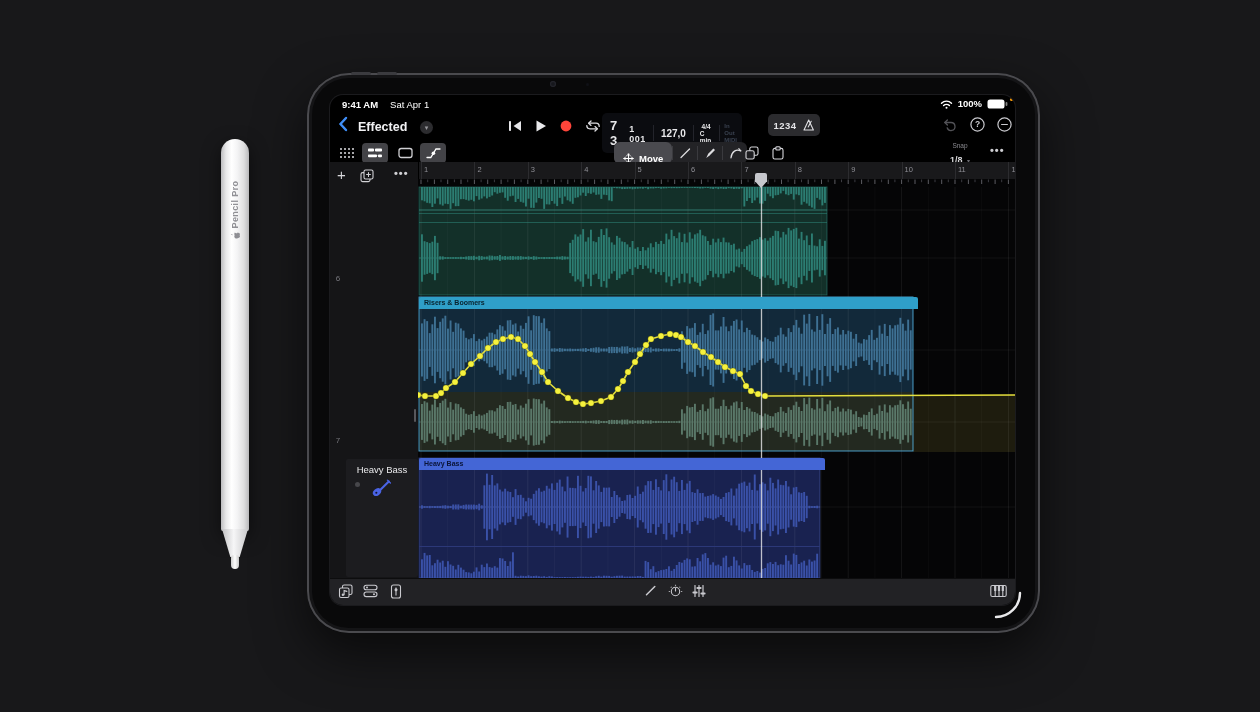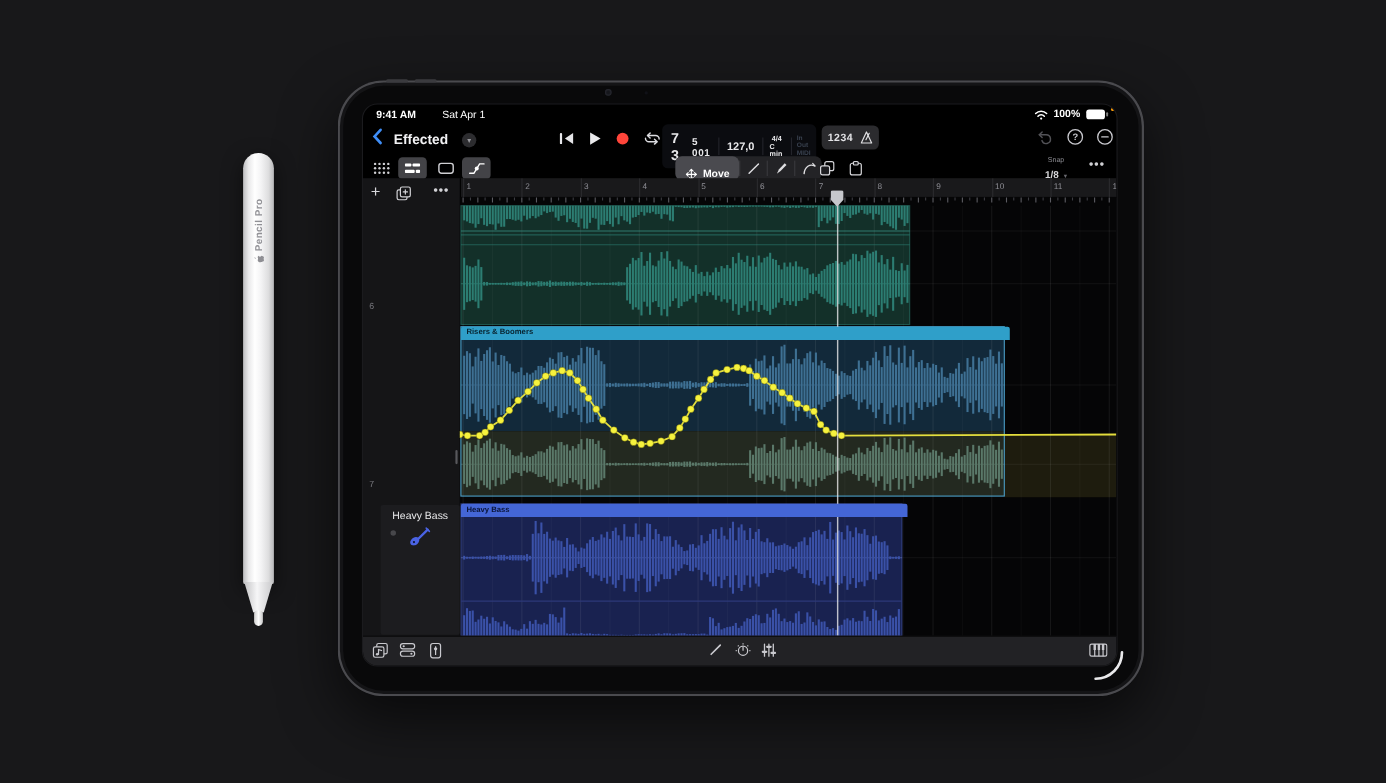--- a/index.html
+++ b/index.html
@@ -25,41 +25,41 @@
   .ipad{left:307px;top:73px;width:733px;height:560px;border-radius:42px;background:#09090a;
     box-shadow:inset 0 0 0 2px #4a4a4e, inset 0 0 0 5px #141416, 0 20px 50px rgba(0,0,0,.6);}
   .hw-btn{background:#3b3b3f;border-radius:2px;height:3px;top:-1px;}
   .cam-ring{left:243px;top:8px;width:6px;height:6px;border-radius:50%;background:#16171c;box-shadow:inset 0 0 1px 1px #26272e;}
   .cam-dot{left:279px;top:10px;width:3px;height:3px;border-radius:50%;background:#101117;}
   .corner-arc{left:686px;top:517px;width:30px;height:30px;}
 
   .screen{left:23px;top:22px;width:685px;height:510px;background:#000;border-radius:13px;overflow:hidden;box-shadow:0 0 0 1px #1b1b1e;}
 
   
-  .sb-left{left:12px;top:4px;font-size:9.5px;color:#fff;display:flex;gap:24px;}
+  .sb-left{left:12px;top:4px;font-size:9.5px;color:#fff;display:flex;gap:12px;}
   .sb-time{font-weight:700;}
   .sb-right{right:7px;top:3px;display:flex;align-items:center;gap:5px;color:#fff;}
   .sb-batt-label{font-size:9.5px;font-weight:600;}
   .mic-dot{right:2px;top:3px;width:3px;height:3px;border-radius:50%;background:#ff9f0a;}
 
   
   .back-chevron{left:8px;top:21px;color:#3f8ef7;}
   .project-title{left:28px;top:25px;font-size:12.5px;font-weight:700;color:#f2f2f4;}
   .title-chevron{left:90px;top:26px;width:13px;height:13px;border-radius:50%;background:#2c2c2f;color:#98989d;
     display:flex;align-items:center;justify-content:center;font-size:7px;font-family:"DejaVu Sans",sans-serif;}
   .transport{left:178px;top:19px;height:24px;display:flex;align-items:center;gap:13px;}
   .lcd{left:272px;top:18px;width:140px;height:40px;background:#0b0c10;border-radius:5px;
     display:flex;align-items:center;color:#e8e8ea;}
   .lcd-div{width:1px;height:16px;background:#23242b;}
   .lcd-bar{font-size:13px;font-weight:700;letter-spacing:1px;margin-left:8px;}
   .lcd-sub{font-size:9px;font-weight:600;margin:2px 6px 0 4px;letter-spacing:.5px;}
   .lcd-tempo{font-size:10px;font-weight:600;margin:0 7px;}
   .lcd-stack{display:flex;flex-direction:column;align-items:center;line-height:7px;font-size:6.5px;font-weight:700;margin:0 6px;}
   .lcd-dim{color:#39414f;margin:0 5px;line-height:7px;font-size:6px;font-weight:700;display:flex;flex-direction:column;align-items:center;}
-  .count-pill{left:417px;top:19px;height:22px;width:52px;background:#2b2b2e;border-radius:5px;
+  .count-pill{left:438px;top:19px;height:22px;width:52px;background:#2b2b2e;border-radius:5px;
     display:flex;align-items:center;justify-content:center;gap:6px;color:#e3e3e6;}
   .count-label{font-size:9.5px;font-weight:700;letter-spacing:.5px;}
   .tb1-right{color:#c9c9ce;}
 
   
   .tb2-btn{top:48px;width:26px;height:20px;border-radius:4px;display:flex;align-items:center;justify-content:center;color:#cfcfd3;}
   .tb2-sel{background:#434347;}
   .move-group{left:284px;top:47px;height:22px;background:#232326;border-radius:6px;display:flex;align-items:center;}
   .move-btn{height:22px;background:#4a4a4f;border-radius:6px;display:flex;align-items:flex-end;gap:5px;padding:0 9px;color:#fff;}
   .move-label{font-size:9.5px;font-weight:600;}
@@ -164,21 +164,21 @@
         <svg width="16" height="12" viewBox="0 0 16 12" fill="none" stroke="#dcdce0" stroke-width="1.3" stroke-linecap="round" stroke-linejoin="round">
           <path d="M4 3.2 H11 a3.2 3.2 0 0 1 3.2 3.2"></path>
             <path d="M6 1 L3.6 3.2 L6 5.4"></path>
           <path d="M12 8.8 H5 a3.2 3.2 0 0 1 -3.2 -3.2"></path>
             <path d="M10 6.6 L12.4 8.8 L10 11"></path>
         </svg>
       </div>
 
       <div class="abs lcd">
         <span class="lcd-bar">7 3</span>
-        <span class="lcd-sub">5 001</span>
+        <span class="lcd-sub">1 001</span>
         <div class="lcd-div"></div>
         <span class="lcd-tempo">127,0</span>
         <div class="lcd-div"></div>
         <div class="lcd-stack">
           <span>4/4</span>
             <span>C min</span>
         </div>
         <div class="lcd-div"></div>
         <div class="lcd-dim">
           <span>In Out</span>

